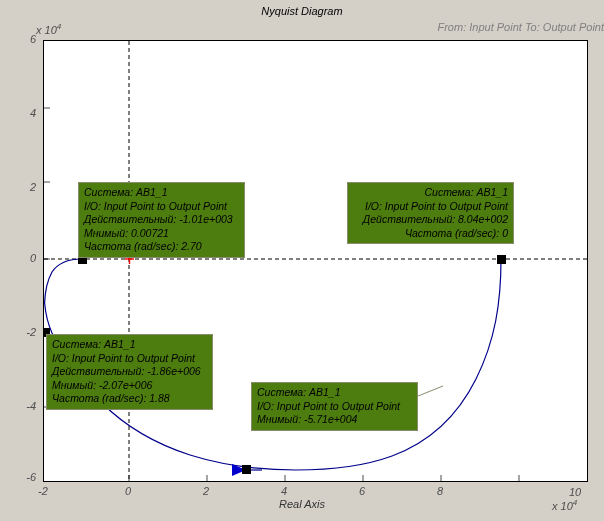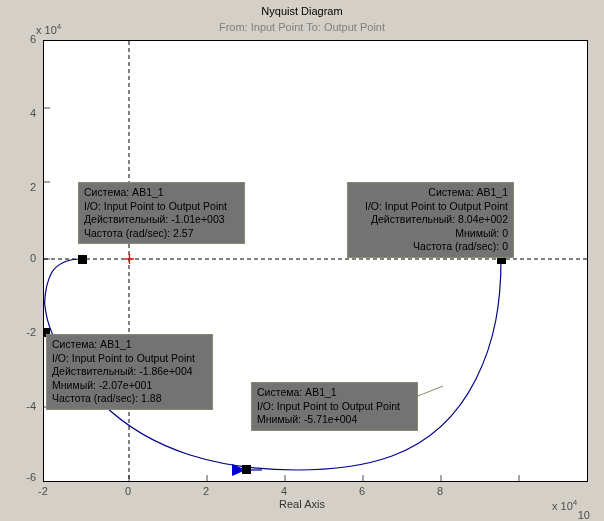--- a/index.html
+++ b/index.html
@@ -7,35 +7,36 @@
     padding: 0;
     background: #ffffff;
   }
   #app {
     position: relative;
     width: 604px;
     height: 521px;
     background: #d4d0c8;
     font-family: "Liberation Sans", sans-serif;
     overflow: hidden;
+    font-style: italic;
   }
   
   #chart-title {
     position: absolute;
     left: 0; top: 5px;
     width: 604px;
     text-align: center;
     font-size: 11px;
     color: #000000;
   }
   #chart-subtitle {
     position: absolute;
     left: 0; top: 21px;
     width: 604px;
-    text-align: center;
+    text-align: right;
     font-size: 11px;
     color: #808080;
   }
   
   #plot-area {
     position: absolute;
     left: 43px; top: 40px;
     width: 545px; height: 442px;
     background: #ffffff;
     border: 1px solid #000000;
@@ -80,21 +81,21 @@
     position: absolute;
     left: 552px; top: 498px;
     font-size: 11px;
     color: #4d4d4d;
     white-space: nowrap;
   }
   .exp-sup { font-size: 8px; vertical-align: super; }
   
   .datatip {
     position: absolute;
-    background: #737373;
+    background: #4d7c0f;
     border: 1px solid #8a8a6e;
     padding: 3px 5px 3px 5px;
     font-size: 10.5px;
     color: #000000;
     line-height: 13.5px;
     white-space: nowrap;
     box-sizing: border-box;
   }
   .datatip.right-align { text-align: right; }
   .datatip-line { display: block; }
@@ -116,21 +117,21 @@
   <div class="tick-label ytick" style="left:10px; top:326px;">-2</div>
   <div class="tick-label ytick" style="left:10px; top:400px;">-4</div>
   <div class="tick-label ytick" style="left:10px; top:471px;">-6</div>
 
   <div class="tick-label xtick" style="left:28px;  top:485px;">-2</div>
   <div class="tick-label xtick" style="left:113px; top:485px;">0</div>
   <div class="tick-label xtick" style="left:191px; top:485px;">2</div>
   <div class="tick-label xtick" style="left:269px; top:485px;">4</div>
   <div class="tick-label xtick" style="left:347px; top:485px;">6</div>
   <div class="tick-label xtick" style="left:425px; top:485px;">8</div>
-  <div class="tick-label xtick" style="left:560px; top:509px;text-align:right;">10</div>
+  <div class="tick-label xtick" style="left:560px; top:486px;">10</div>
 
   <div id="y-axis-label">Imaginary Axis</div>
   <div id="x-axis-label">Real Axis</div>
   <div id="x-exp"><span>x 10</span><span class="exp-sup">4</span></div>
 
   <div id="plot-area">
     <svg id="plot-svg" width="543" height="440" viewBox="0 0 543 440">
 
       <g stroke="#4d4d4d" stroke-width="1">
         <line x1="0" y1="67" x2="6" y2="67"></line>
@@ -175,36 +176,36 @@
       <g stroke="#ff0000" stroke-width="1.4">
         <line x1="81" y1="218" x2="90" y2="218"></line>
         <line x1="85.5" y1="213" x2="85.5" y2="223"></line>
       </g>
     </svg>
 
     <div class="datatip" style="left:34px; top:141px; width:167px;">
       <span class="datatip-line">Система: AB1_1</span>
       <span class="datatip-line">I/O: Input Point to Output Point</span>
       <span class="datatip-line">Действительный: -1.01e+003</span>
-      <span class="datatip-line">Частота (rad/sec): 2.57</span>
+      <span class="datatip-line">Мнимый: 0.00721</span>
+      <span class="datatip-line">Частота (rad/sec): 2.70</span>
     </div>
 
     <div class="datatip right-align" style="left:303px; top:141px; width:167px;">
       <span class="datatip-line">Система: AB1_1</span>
       <span class="datatip-line">I/O: Input Point to Output Point</span>
       <span class="datatip-line">Действительный: 8.04e+002</span>
-      <span class="datatip-line">Мнимый: 0</span>
       <span class="datatip-line">Частота (rad/sec): 0</span>
     </div>
 
     <div class="datatip" style="left:2px; top:293px; width:167px;">
       <span class="datatip-line">Система: AB1_1</span>
       <span class="datatip-line">I/O: Input Point to Output Point</span>
-      <span class="datatip-line">Действительный: -1.86e+004</span>
-      <span class="datatip-line">Мнимый: -2.07e+001</span>
+      <span class="datatip-line">Действительный: -1.86e+006</span>
+      <span class="datatip-line">Мнимый: -2.07e+006</span>
       <span class="datatip-line">Частота (rad/sec): 1.88</span>
     </div>
 
     <div class="datatip" style="left:207px; top:341px; width:167px;">
       <span class="datatip-line">Система: AB1_1</span>
       <span class="datatip-line">I/O: Input Point to Output Point</span>
       <span class="datatip-line">Мнимый: -5.71e+004</span>
     </div>
 
     <svg style="position:absolute; left:0; top:0; pointer-events:none;" width="543" height="440">

